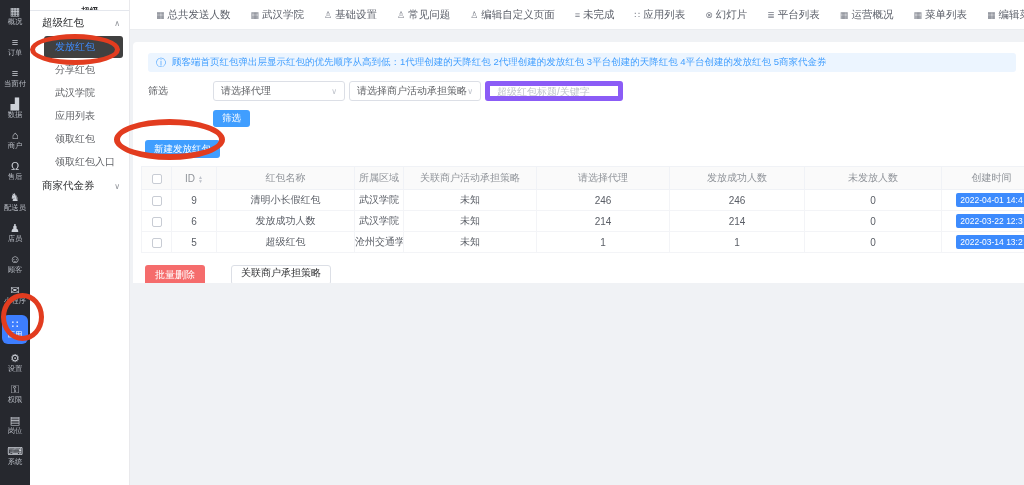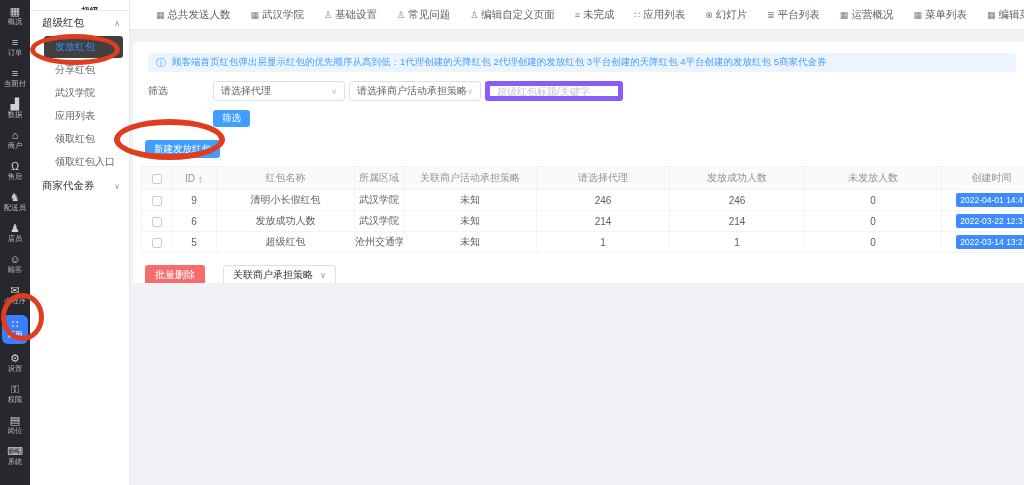--- a/index.html
+++ b/index.html
@@ -50,23 +50,23 @@
   table.grid { border-collapse:collapse; table-layout:fixed; width:900px; margin-top:8px; }
   .grid th { height:23px; background:#fafafa; color:#8f9399; font-weight:normal; font-size:10px; border:1px solid #f0f2f6; text-align:center; }
   .grid td { height:21px; font-size:10px; color:#5a5e66; border:1px solid #f3f4f7; text-align:center; white-space:nowrap; overflow:hidden; }
   .cbx { display:inline-block; width:10px; height:10px; border:1px solid #c8ccd4; border-radius:2px; background:#fff; vertical-align:middle; cursor:pointer; }
   .sortwrap { display:inline-flex; flex-direction:column; vertical-align:middle; margin-left:3px; line-height:4px; }
   .sortwrap span { font-size:5px; color:#c0c4cc; cursor:pointer; }
   .t-green { color:#67c23a; }
   .t-red { color:#f56c6c; }
   .badge { display:inline-block; background:#3d8bfd; color:#fff; font-size:8.5px; line-height:12px; padding:1px 4px; border-radius:2px; }
 
-  .foot-row { display:flex; align-items:center; gap:18px; margin:12px 0 0 4px; }
+  .foot-row { display:flex; align-items:center; gap:26px; margin:12px 0 0 4px; }
   .btn-danger { background:#f56c6c; color:#fff; border:none; border-radius:3px; font-size:10px; height:20px; padding:0 10px; display:inline-flex; align-items:center; cursor:pointer; font-family:inherit; }
-  .btn-plain { background:#fff; border:1px solid #dcdfe6; border-radius:3px; font-size:10px; height:20px; padding:0 9px; display:inline-flex; align-items:center; gap:7px; color:#303133; cursor:pointer; font-family:inherit; }
+  .btn-plain { background:#fff; border:1px solid #dcdfe6; border-radius:3px; font-size:10px; height:20px; padding:0 9px; display:inline-flex; align-items:center; gap:7px; color:#303133; cursor:pointer; font-family:inherit;flex-direction:column; }
   .btn-plain .chev { font-size:8px; color:#909399; }
 
   
   .annot { position:absolute; border-radius:50%; border:5px solid #e23c1f; pointer-events:none; z-index:50; }
   .annot-1 { left:30px; top:34px; width:90px; height:31px; }
   .annot-2 { left:114px; top:119px; width:111px; height:41px; border-width:6px; }
   .annot-3 { left:1px; top:293px; width:43px; height:48px; }
 </style>
 </head>
 <body>

